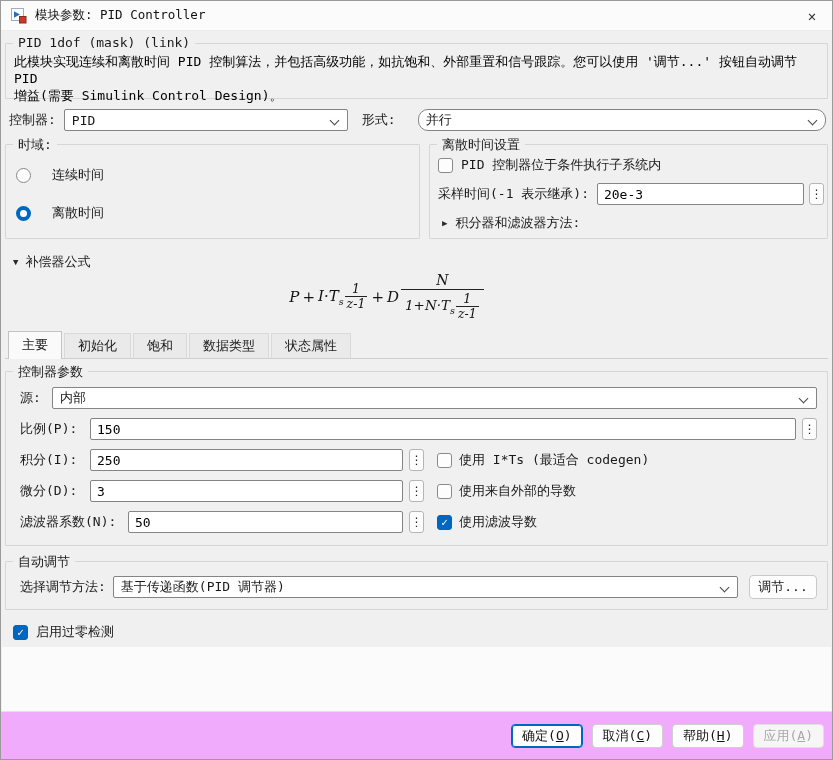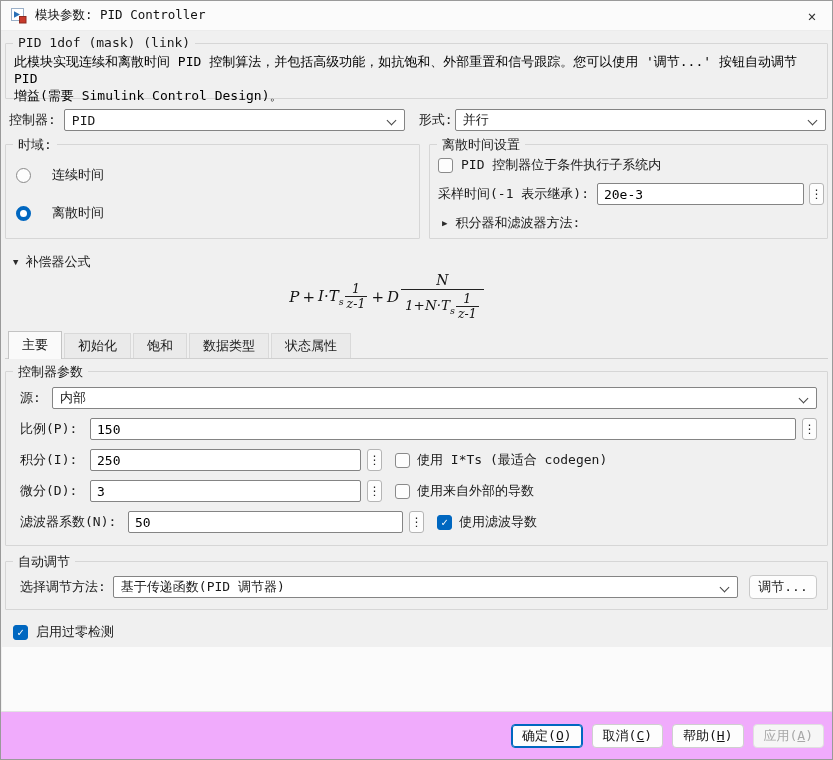--- a/index.html
+++ b/index.html
@@ -54,23 +54,23 @@
     width:15px; height:15px; border:1px solid #8a8a8a; border-radius:3px; background:#fdfdfd;
     display:flex; align-items:center; justify-content:center; flex:0 0 15px; cursor:default;
   }
   .cb.checked{ background:#0067c0; border-color:#0067c0; color:#fff; font-size:11px; line-height:1; }
   .radio{
     width:15px; height:15px; border:1px solid #8a8a8a; border-radius:50%; background:#fdfdfd; flex:0 0 15px; cursor:default;
   }
   .radio.selected{ border:4.5px solid #0067c0; background:#fff; }
 
   .ctrl-row{ margin-top:10px; display:flex; align-items:center; height:22px; padding-left:4px; }
-  .ctrl-row .combo.c1{ width:341px; margin-left:8px; }
+  .ctrl-row .combo.c1{ width:284px; margin-left:8px; }
   .ctrl-row .lbl.form{ margin-left:14px; }
-  .ctrl-row .combo.c2{ flex:1; margin-left:2px; margin-right:2px; }
+  .ctrl-row .combo.c2{ flex:1; margin-left:22px; margin-right:2px;border-radius:10px; }
 
   .twocol{ display:flex; gap:9px; margin-top:13px; }
   .td-group{ width:415px; height:95px; }
   .radio-line{ display:flex; align-items:center; gap:21px; padding-left:10px; }
   .radio-line.r1{ margin-top:21px; }
   .radio-line.r2{ margin-top:20px; }
   .ds-group{ flex:1; height:95px; }
   .ds-line1{ display:flex; align-items:center; gap:8px; padding-left:8px; margin-top:11px; }
   .ds-line2{ display:flex; align-items:center; padding-left:8px; margin-top:9px; }
   .ds-line2 .tinput{ flex:1; margin-left:8px; }
@@ -106,21 +106,21 @@
   .params-group{ margin-top:12px; padding:15px 10px 12px 14px; }
   .prow{ display:flex; align-items:center; margin-bottom:9px; height:22px; }
   .prow:last-child{ margin-bottom:0; }
   .prow .lbl{ margin-right:6px; }
   .lbl-w64{ width:64px; }
   .lbl-w102{ width:102px; }
   .lbl-w24{ width:26px; }
   .src-combo{ flex:1; }
   .p-input{ flex:1; }
   .prow .dots-btn{ margin-left:6px; }
-  .idn-input{ width:271px; }
+  .idn-input{ width:313px; }
   .n-input{ width:275px; }
   .prow .cb{ margin-left:13px; }
   .prow .cb-lbl{ margin-left:7px; }
 
   
   .tune-group{ margin-top:15px; padding:13px 10px 10px 14px; }
   .tune-row{ display:flex; align-items:center; }
   .tune-row .lbl{ margin-right:7px; }
   .tune-row .combo{ flex:1; }
   .tune-btn{

